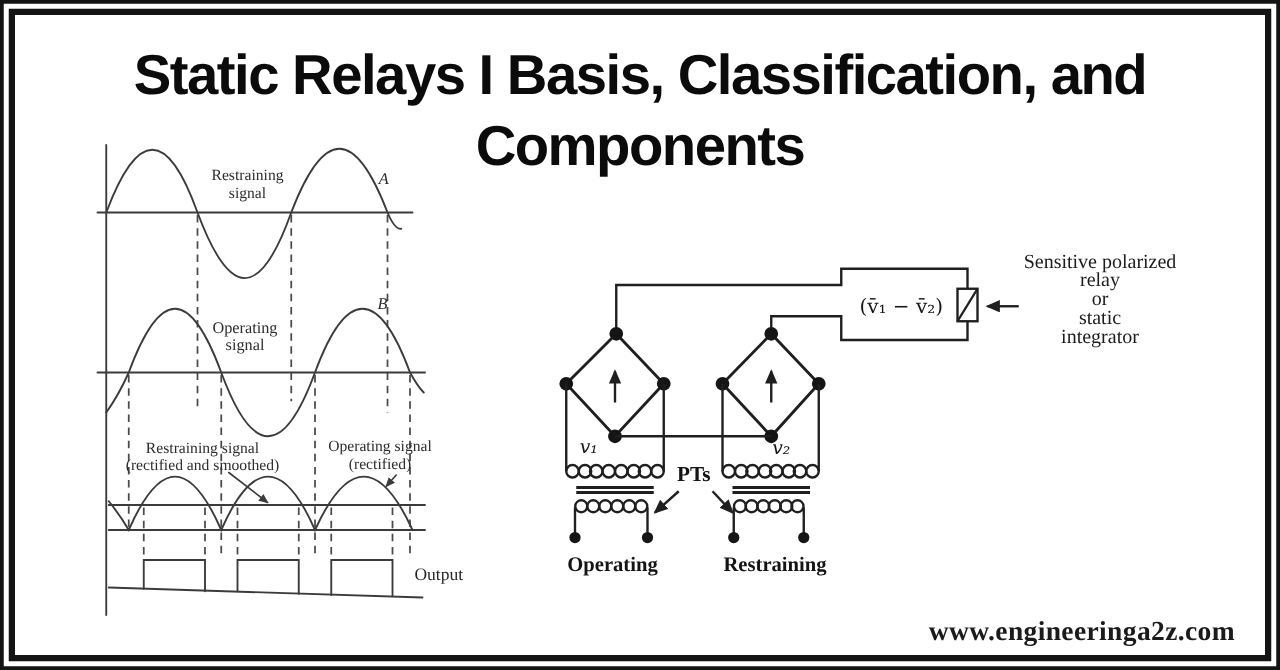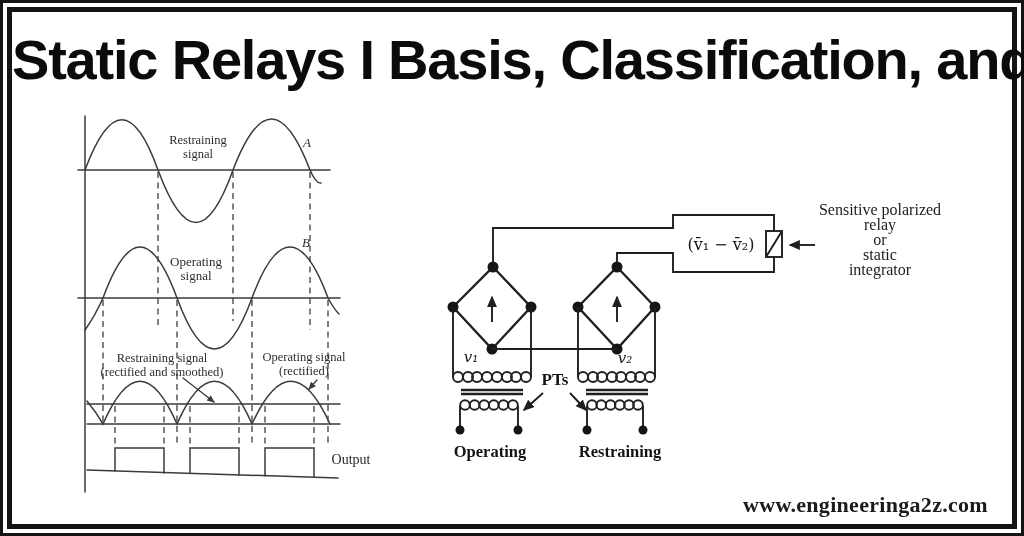--- a/index.html
+++ b/index.html
@@ -10,21 +10,21 @@
   .frame-outer {
     position:absolute; inset:0; box-sizing:border-box;
     border:3px solid #141414; padding:4px; background:#ffffff;
   }
   .frame-inner {
     width:100%; height:100%; box-sizing:border-box; position:relative;
     border:5px solid #141414; background:#ffffff;
   }
   .page-title {
     position:absolute; left:0; top:19px; width:100%; text-align:center;
-    font-weight:800; font-size:56px; line-height:57px; letter-spacing:-1.2px;
+    font-weight:800; font-size:45px; line-height:57px; letter-spacing:-1.2px;
     color:#0b0b0b; white-space:nowrap;
   }
   .diagram-svg { position:absolute; left:0; top:0; width:1000px; height:512px; }
   .relay-note {
     position:absolute; left:753px; top:190px; width:230px; text-align:center;
     font-family:"Liberation Serif", serif; font-size:16px; line-height:15px;
     color:#1c1c1c; white-space:pre-line;
   }
   .watermark {
     position:absolute; right:24px; bottom:6px;
@@ -47,20 +47,21 @@
   .clb { font-family:"Liberation Serif", serif; font-weight:600; font-size:16.5px; fill:#141414; text-anchor:middle; }
 </style>
 </head>
 <body>
 
 <div class="frame-outer">
   <div class="frame-inner">
 
     <div class="page-title">
       <div>Static Relays I Basis, Classification, and</div>
+      <div>Components</div>
     </div>
 
     <svg class="diagram-svg" viewBox="12 12 1000 512" preserveAspectRatio="none">
       <defs>
         <marker id="ah-c" orient="auto" markerWidth="7" markerHeight="7" refX="5.2" refY="2.6">
           <path d="M0,0 L6,2.6 L0,5.2 Z" fill="#1f1f1f"></path>
         </marker>
         <marker id="ah-w" orient="auto" markerWidth="7" markerHeight="7" refX="5.2" refY="2.6">
           <path d="M0,0 L6,2.6 L0,5.2 Z" fill="#3b3b3b"></path>
         </marker>

